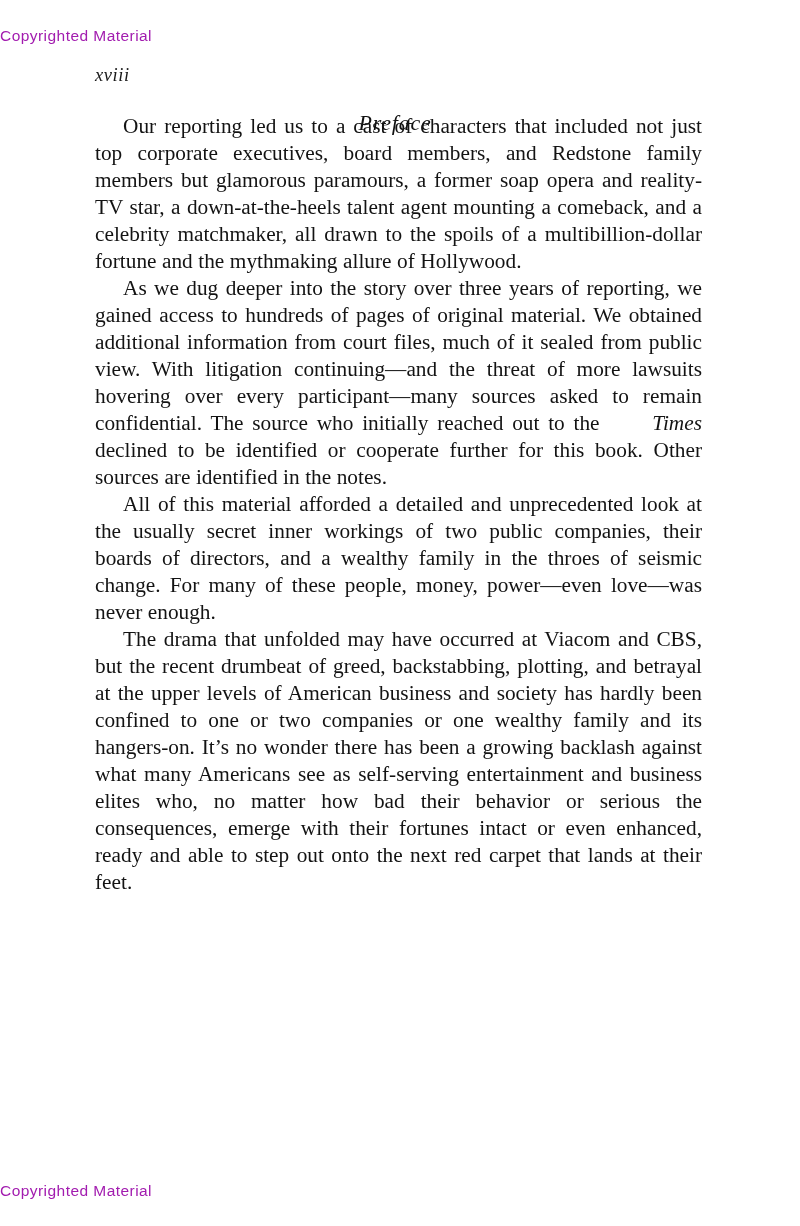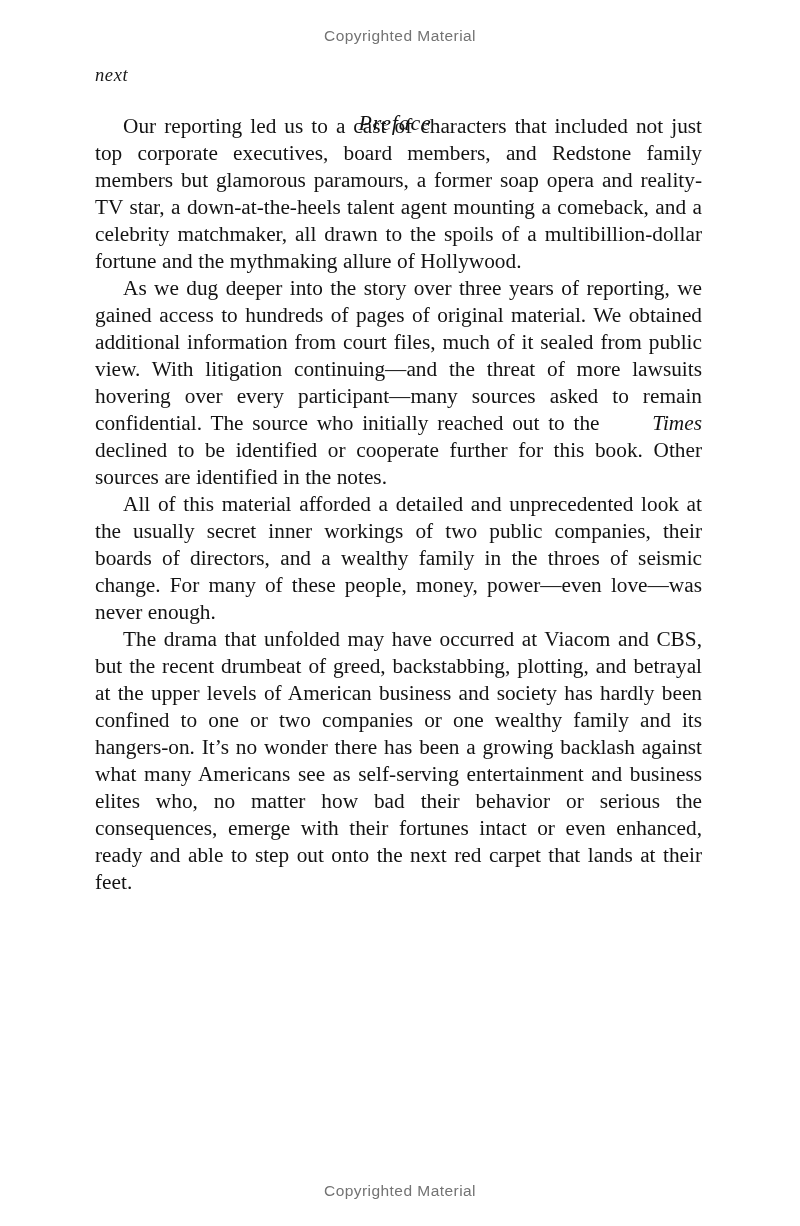--- a/index.html
+++ b/index.html
@@ -20,25 +20,25 @@
     position: absolute;
     inset: 0;
     background: #ffffff;
   }
 
   
   .watermark {
     position: absolute;
     left: 0;
     width: 800px;
-    text-align: center;
+    text-align: left;
     font-family: "Liberation Sans", "DejaVu Sans", sans-serif;
     font-size: 15.5px;
     letter-spacing: 0.45px;
-    color: #737373;
+    color: #a21caf;
     white-space: nowrap;
   }
   .watermark-top    { top: 27px; }
   .watermark-bottom { top: 1182px; }
 
   
   .running-head {
     position: absolute;
     top: 62px;
     left: 95px;
@@ -90,21 +90,21 @@
   .para .it { font-style: italic; margin-left: 44px; }
 </style>
 </head>
 <body>
 
 <div class="page">
 
   <div class="watermark watermark-top">Copyrighted Material</div>
 
   <div class="running-head">
-    <span class="folio">next</span>
+    <span class="folio">xviii</span>
     <span class="running-title">Preface</span>
   </div>
 
   <div class="textblock">
 
     <p class="para">
       <span>Our reporting led us to a cast of characters that included not just top corporate executives, board members, and Redstone family members but glamorous paramours, a former soap opera and reality-TV star, a down-at-the-heels talent agent mounting a comeback, and a celebrity matchmaker, all drawn to the spoils of a multibillion-dollar fortune and the mythmaking allure of Hollywood.</span>
     </p>
 
     <p class="para">

